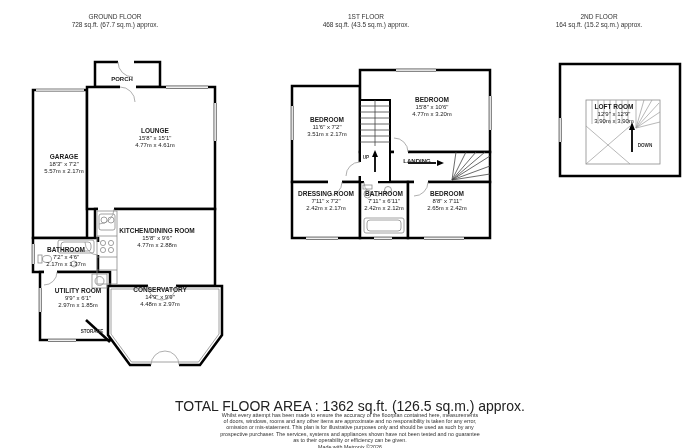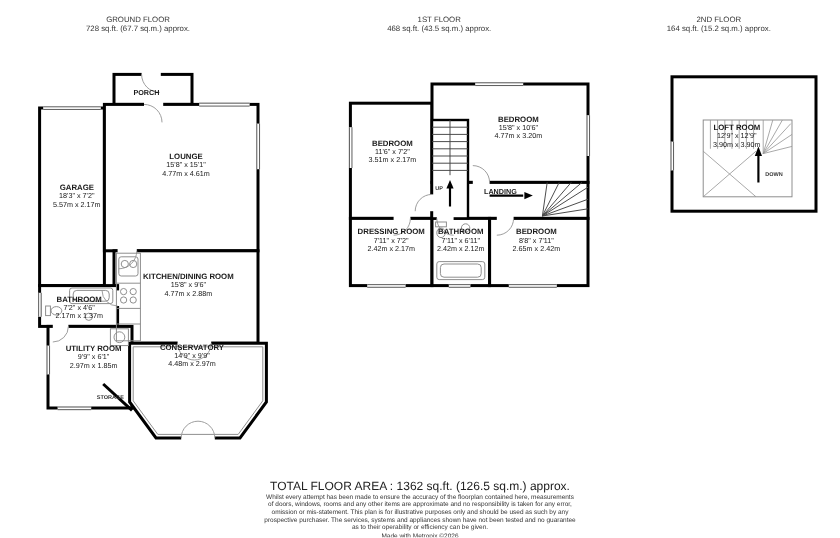--- a/index.html
+++ b/index.html
@@ -5,21 +5,21 @@
   html,body{margin:0;padding:0;background:#fff;}
   .canvas{position:relative;width:700px;height:448px;background:#ffffff;overflow:hidden;
           font-family:"Liberation Sans",sans-serif;color:#1a1a1a;}
   .plan-svg{position:absolute;}
   .lbl{position:absolute;transform:translate(-50%,-50%);text-align:center;white-space:nowrap;}
   .hdr{font-size:6.5px;line-height:8px;color:#333;}
   .room-lbl .nm{font-weight:bold;font-size:6.5px;line-height:7.5px;}
   .room-lbl .dim{font-size:6px;line-height:7px;}
   .one{font-size:6px;font-weight:bold;line-height:7px;}
   .tiny{font-size:4.6px;font-weight:bold;line-height:5px;color:#333;}
-  .footer-total{position:absolute;transform:translate(-50%,-50%);font-size:10px;color:#222;white-space:nowrap;}
+  .footer-total{position:absolute;transform:translate(-50%,-50%);font-size:14px;color:#222;white-space:nowrap;}
   .footer-disc{position:absolute;left:50%;transform:translateX(-50%);top:412px;width:262px;
                text-align:center;font-size:5.4px;line-height:1.15;color:#333;}
   .footer-disc .credit{margin-top:1px;}
   
   .wall{fill:#ffffff;stroke:#000000;stroke-width:2.5;}
   .wall2{fill:#ffffff;stroke:#000000;stroke-width:2;}
   .thick{stroke:#000;stroke-width:2.5;}
   .fx{fill:none;stroke:#8a8a8a;stroke-width:0.8;}
   .arc{fill:none;stroke:#9a9a9a;stroke-width:0.8;}
   .tread{stroke:#444;stroke-width:0.8;}

